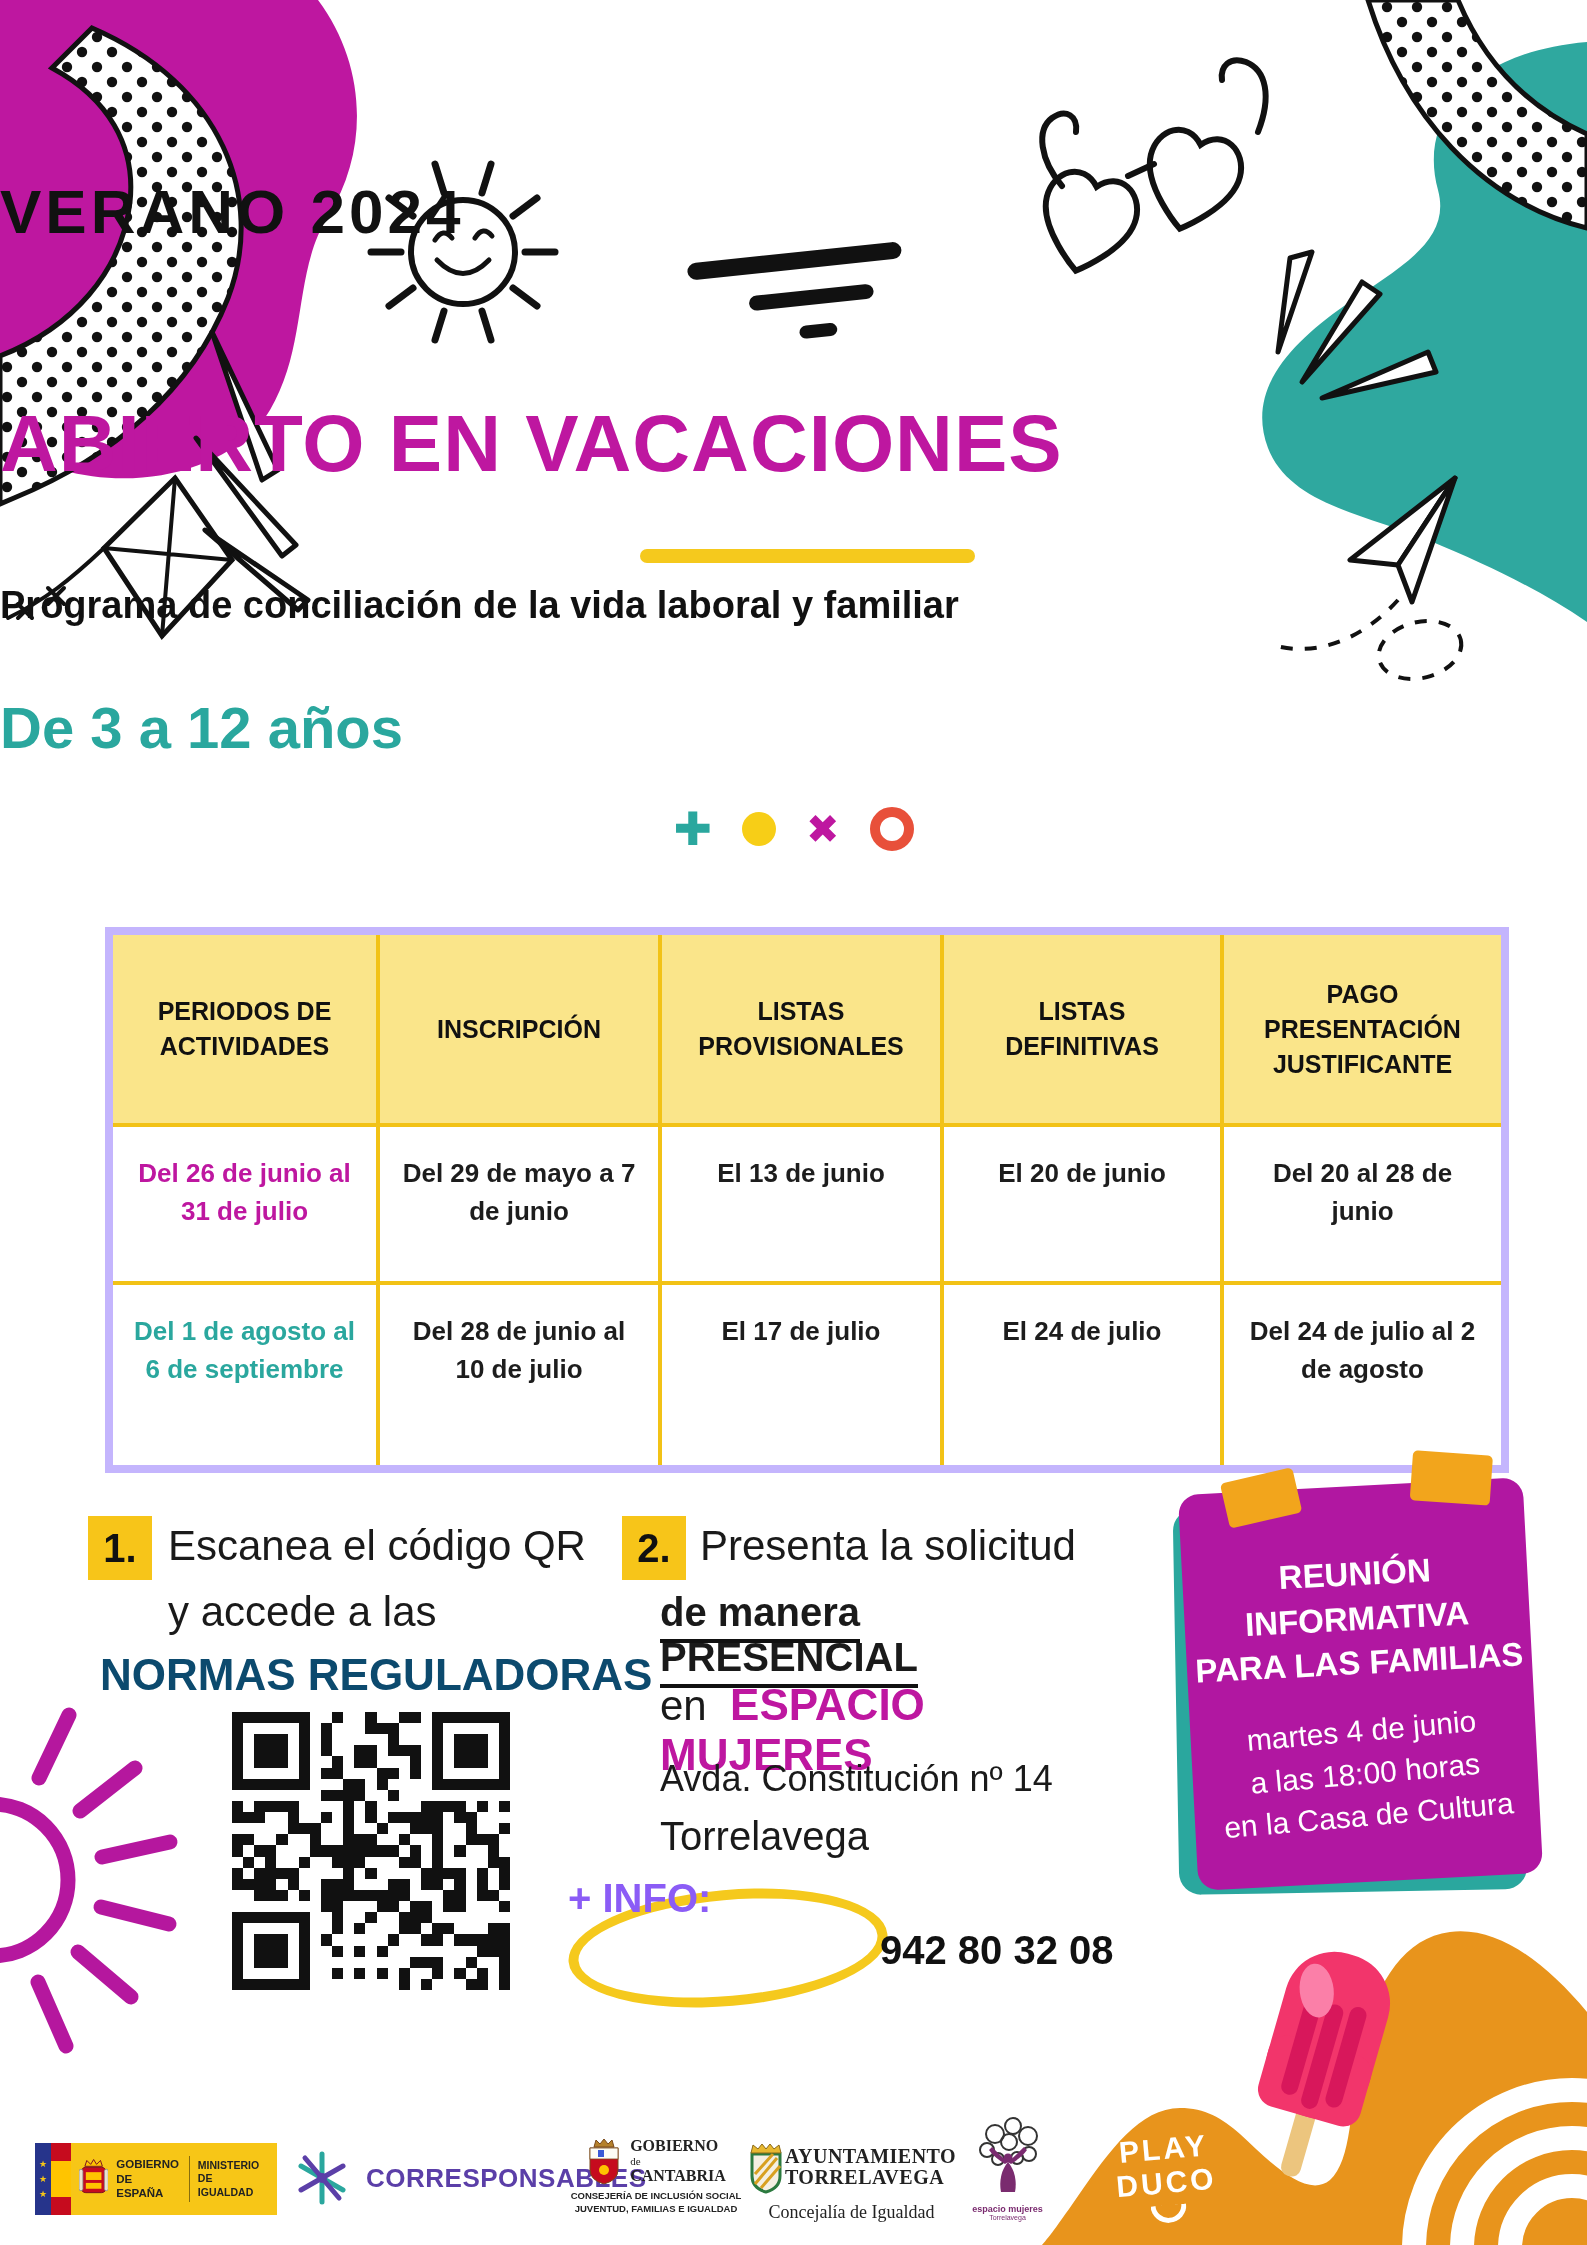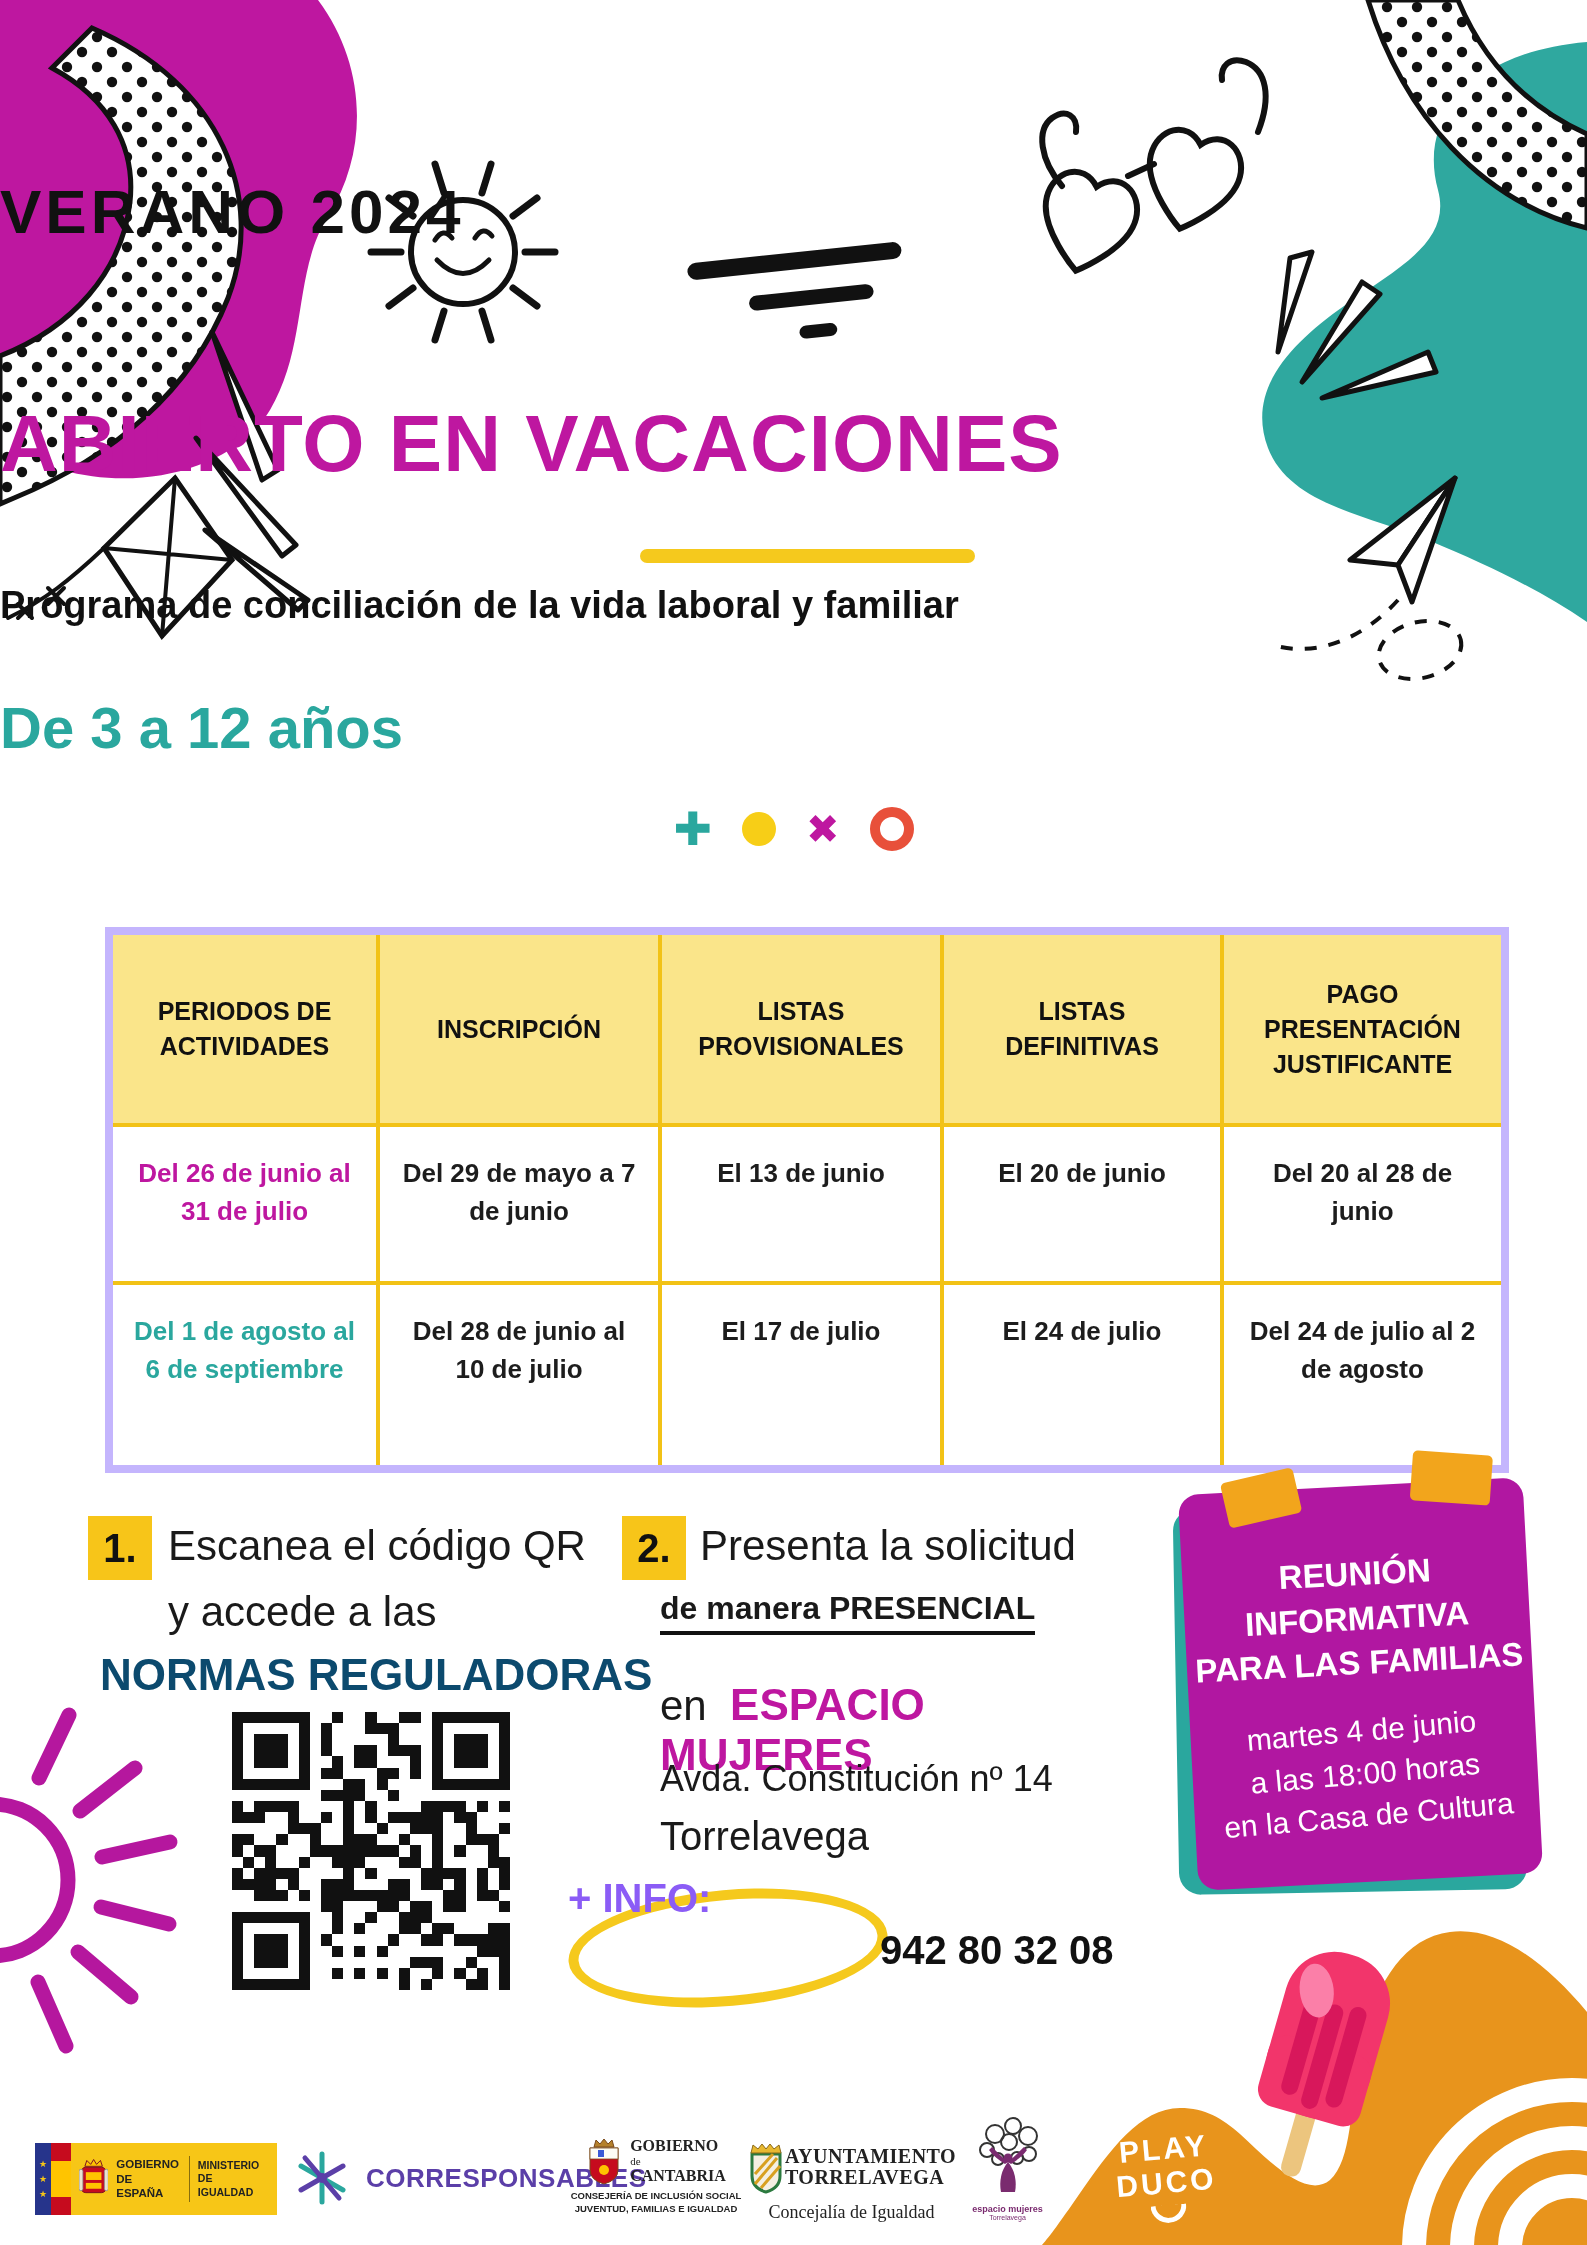--- a/index.html
+++ b/index.html
@@ -39,21 +39,21 @@
 
   
   .step-box{width:64px;height:64px;background:#F7C519;color:#111;font-size:40px;font-weight:800;
     display:flex;align-items:center;justify-content:center;}
   .s1-box{left:88px;top:1516px;}
   .s2-box{left:622px;top:1516px;}
   .s1-l1{left:168px;top:1522px;width:475px;font-size:42px;font-weight:500;}
   .s1-l2{left:168px;top:1588px;width:475px;font-size:42px;font-weight:500;}
   .s1-l3{left:100px;top:1650px;width:565px;font-size:44px;font-weight:800;color:#0c4a6e;}
   .s2-l1{left:700px;top:1522px;width:430px;font-size:42px;font-weight:500;}
-  .s2-l2{left:660px;top:1590px;width:460px;font-size:32px;font-weight:800;}
+  .s2-l2{left:660px;top:1590px;width:460px;font-size:40px;font-weight:800;}
   .s2-l2 span{border-bottom:4px solid #111;padding-bottom:5px;}
   .s2-l3{left:660px;top:1662px;width:480px;font-size:42px;font-weight:500;margin-top:18px;}
   .s2-l3 .hl{font-weight:800;color:#BE17A0;font-size:44px;}
   .addr1{left:660px;top:1758px;width:480px;font-size:36px;font-weight:500;}
   .addr2{left:660px;top:1814px;width:480px;font-size:40px;font-weight:500;}
 
   
   .note-shadow{left:1176px;top:1506px;width:348px;height:386px;background:#2AA79E;border-radius:22px;
     transform:rotate(-1deg);z-index:1;}
   .note{left:1188px;top:1486px;width:345px;height:396px;background:#B117A1;border-radius:20px;

